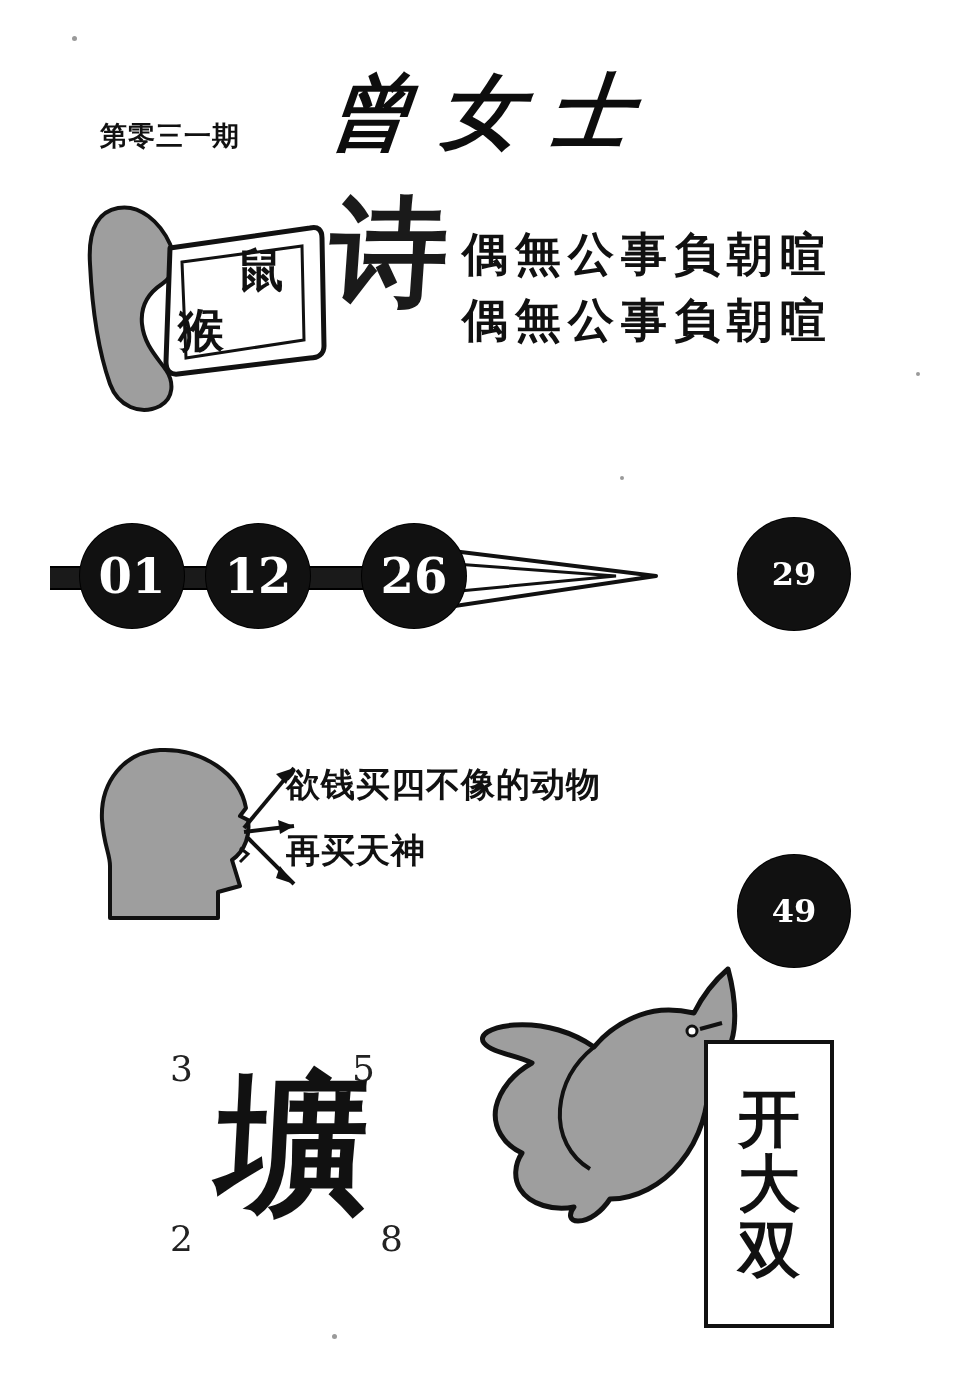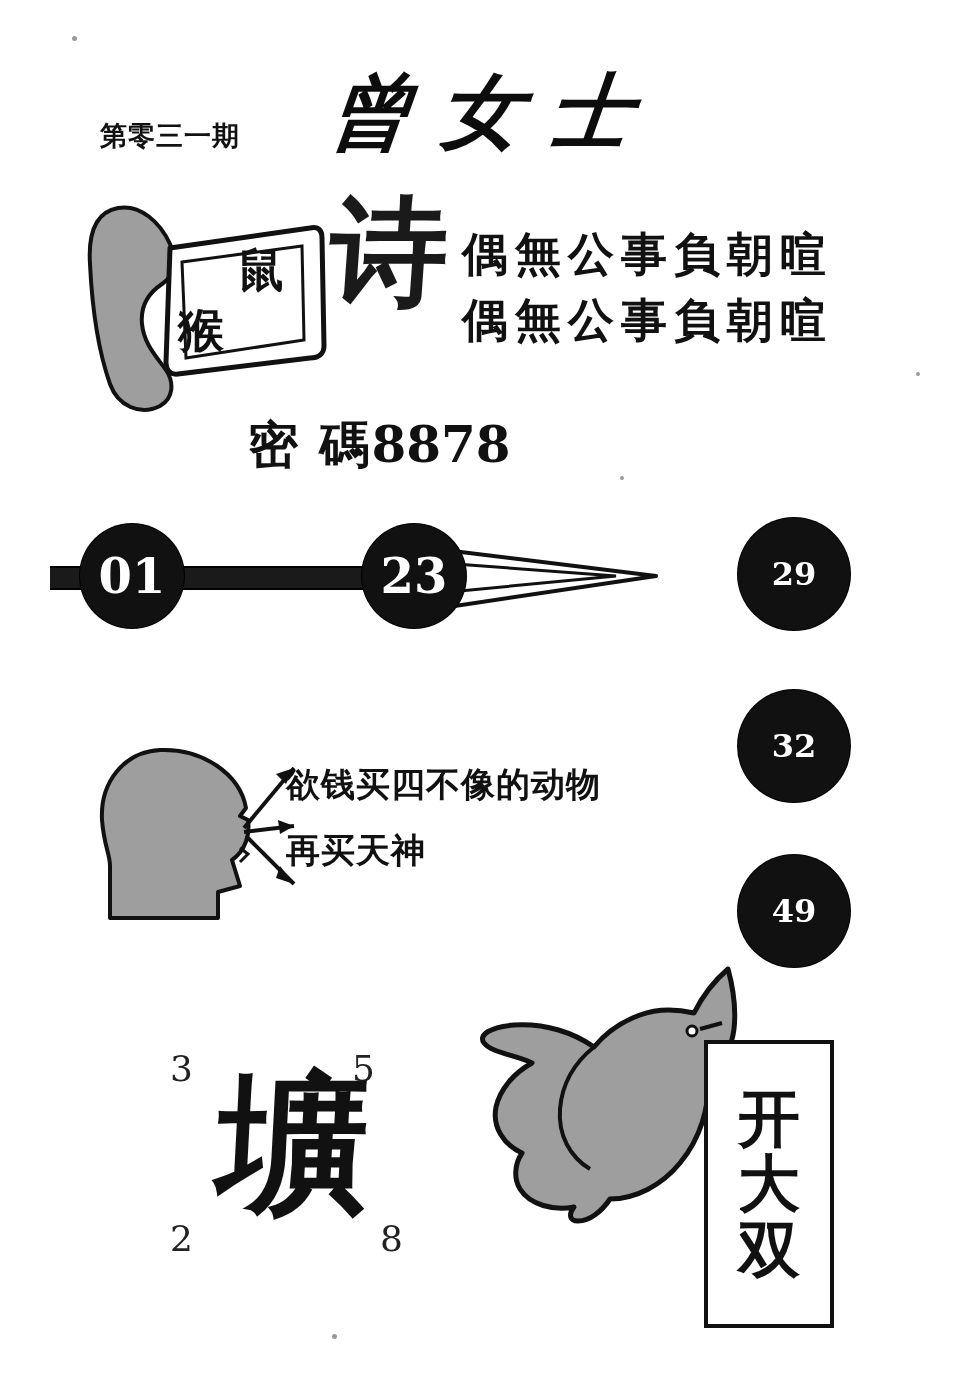--- a/index.html
+++ b/index.html
@@ -292,37 +292,34 @@
       <path d="M104 84 L224 68 L226 162 L108 180 Z" fill="#ffffff" stroke="#111" stroke-width="3"></path>
     </svg>
   </div>
   <div class="zodiac-1">鼠</div>
   <div class="zodiac-2">猴</div>
 
   <div class="poem-char">诗</div>
   <div class="poem-line poem-line-1">偶無公事負朝暄</div>
   <div class="poem-line poem-line-2">偶無公事負朝暄</div>
 
-  <div class="code-line">
-    <span>密 碼</span><span class="code-num">8878</span>
-  </div>
 
   <div class="ball-bar"></div>
   <div class="arrow-shape">
     <svg width="260" height="120" viewBox="0 0 260 120">
       <path d="M8 30 L236 58 L8 92 Z" fill="#ffffff" stroke="#111" stroke-width="4" stroke-linejoin="round"></path>
       <path d="M8 44 L196 58 L8 76" fill="none" stroke="#111" stroke-width="3"></path>
     </svg>
   </div>
 
   <div class="ball ball-left b1">01</div>
-  <div class="ball ball-left b3">23</div>
+  <div class="ball ball-left b2">12</div>
+  <div class="ball ball-left b3">26</div>
 
   <div class="ball ball-right r1">29</div>
-  <div class="ball ball-right r2">32</div>
   <div class="ball ball-right r3">49</div>
 
   <div class="head-wrap">
     <svg width="200" height="200" viewBox="0 0 200 200">
       <path d="M70 8 C34 10 10 40 12 78 C14 104 20 112 20 124 L20 176 L128 176 L128 150 L150 144 L142 118 C156 108 160 92 158 78 L150 74 L156 66 C150 32 112 6 70 8 Z" fill="#9e9e9e" stroke="#111" stroke-width="4" stroke-linejoin="round"></path>
       <path d="M150 106 L158 112 L150 120" fill="none" stroke="#111" stroke-width="3"></path>
     </svg>
   </div>
   <div class="arrows-wrap">
     <svg width="70" height="150" viewBox="0 0 70 150">

